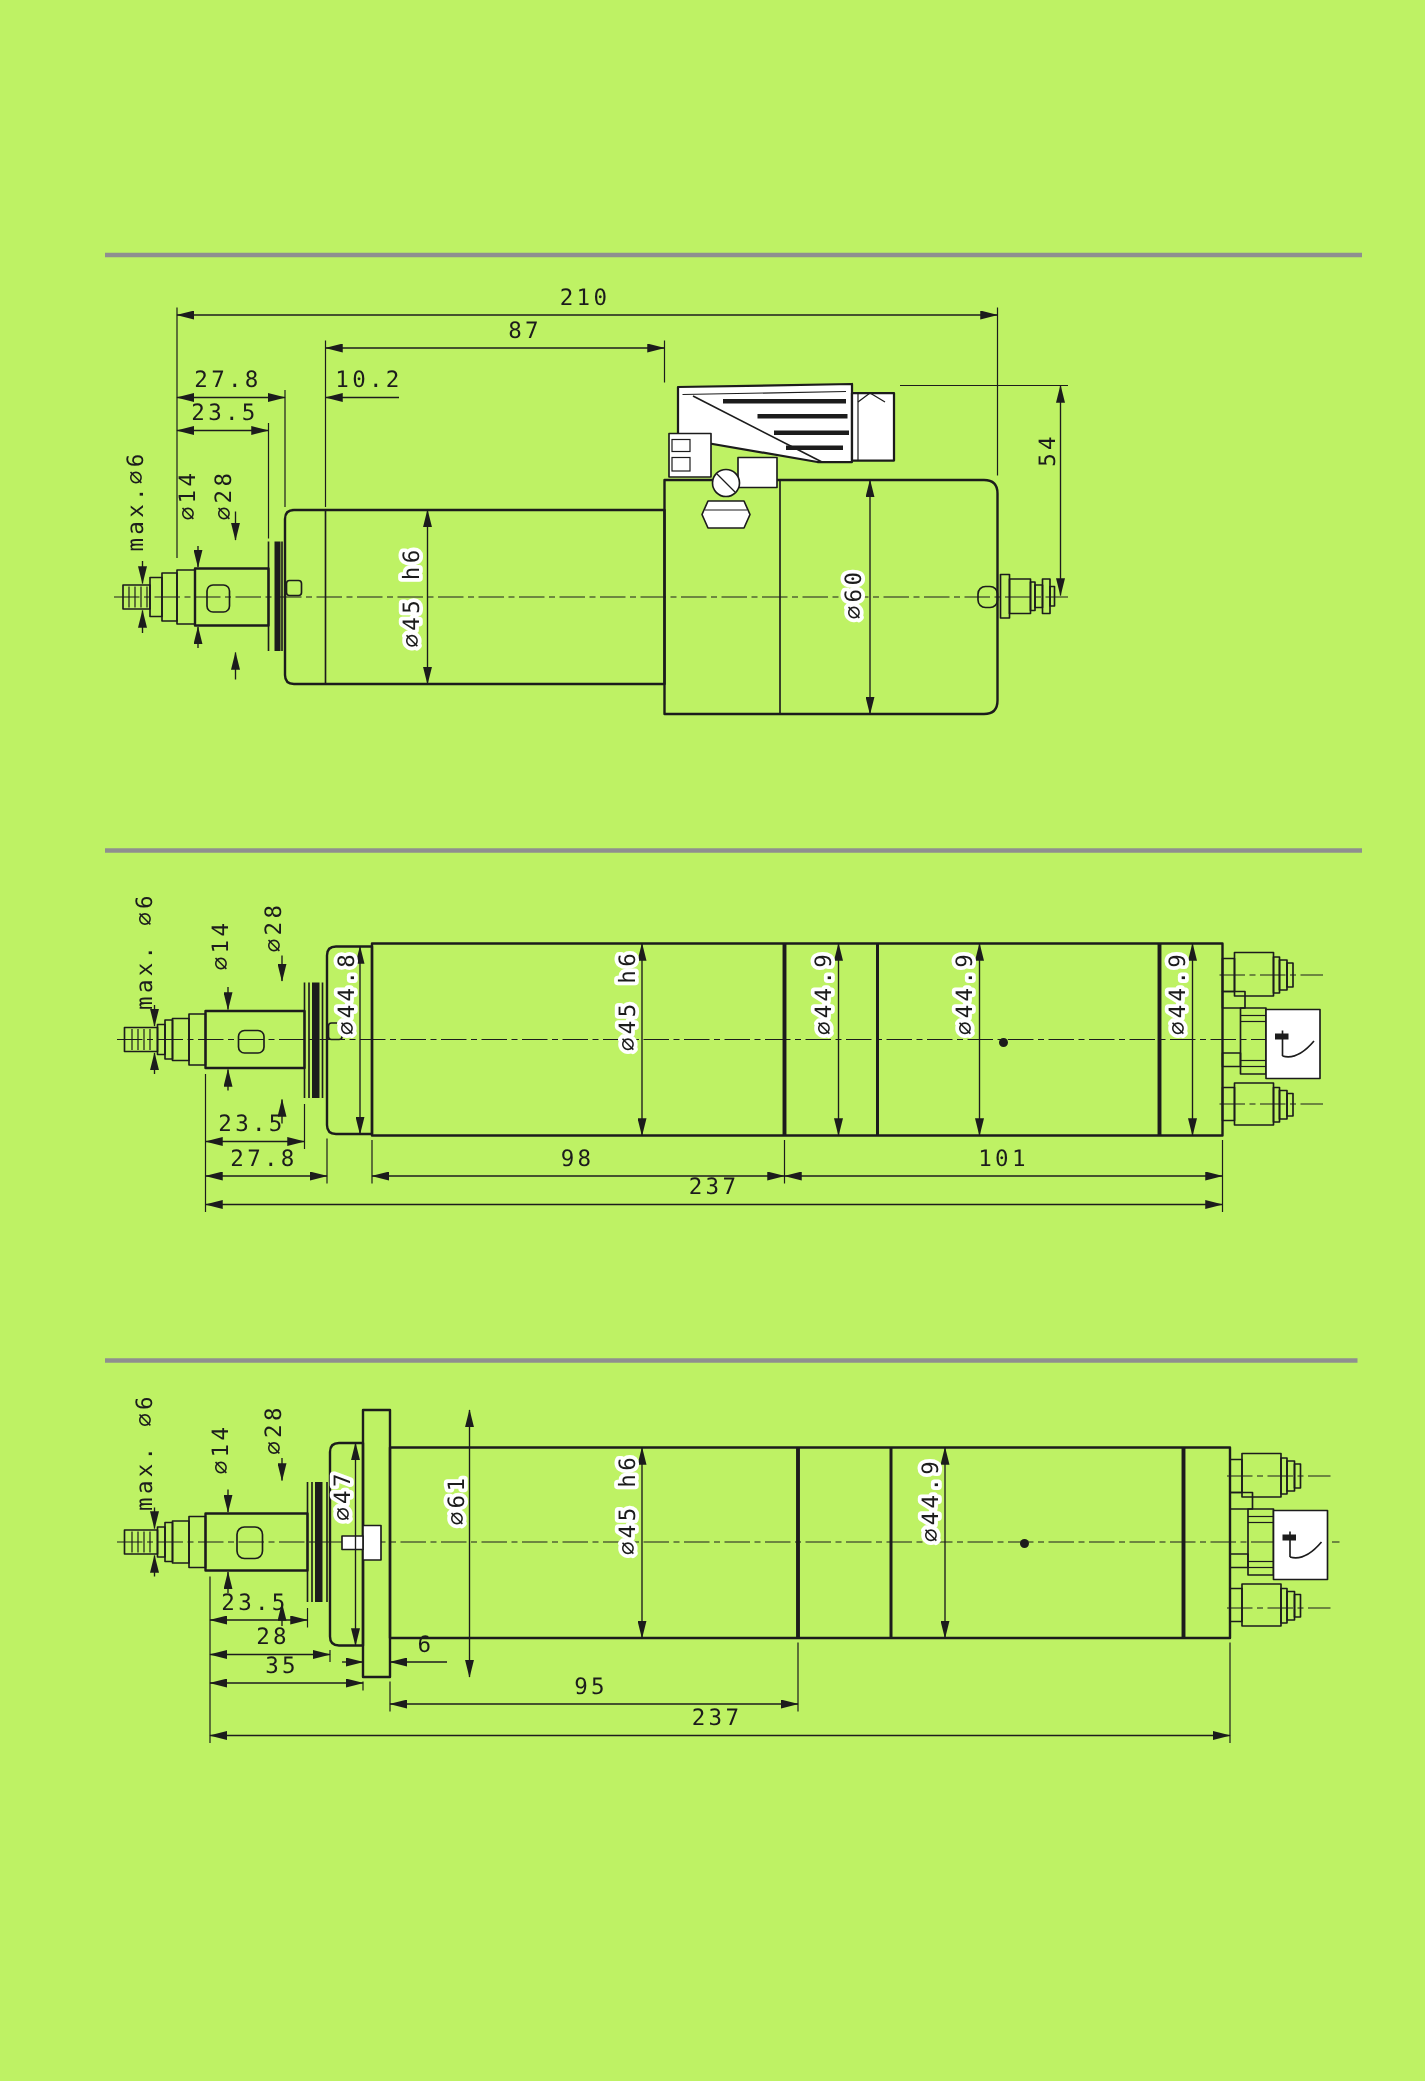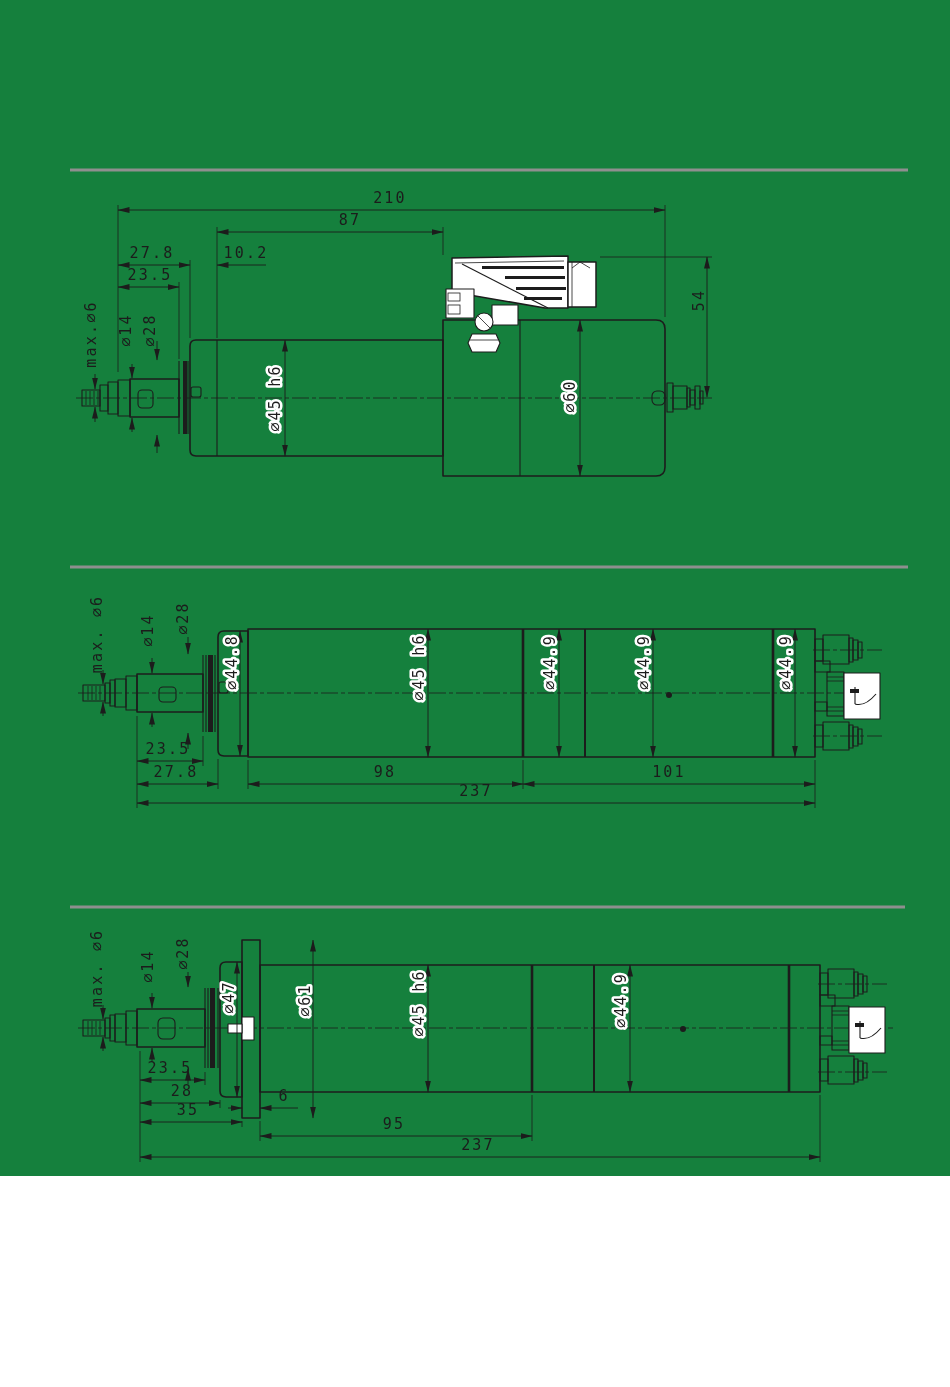--- a/index.html
+++ b/index.html
@@ -1,16 +1,16 @@
 <!DOCTYPE html>
 <html><head>
 <meta charset="utf-8">
 <style>
   html,body{margin:0;padding:0;background:#fff}
-  #stage{position:relative;width:950px;height:1176px;background:#15803d;overflow:hidden}
+  #stage{position:relative;width:950px;height:1387px;background:#bef264;overflow:hidden}
   svg{position:absolute;left:0;top:0}
   .o {fill:none;stroke:#1c1c1c;stroke-width:1.6;stroke-linejoin:round;stroke-linecap:round}
   .o1{fill:none;stroke:#1c1c1c;stroke-width:1.1;stroke-linejoin:round}
   .o2{fill:none;stroke:#1c1c1c;stroke-width:2.6}
   .oM{fill:none;stroke:#1c1c1c;stroke-width:2}
   .w {fill:#fff}
   .x {stroke:#1c1c1c;stroke-width:0.8;fill:none}
   .d {stroke:#1c1c1c;stroke-width:0.9;fill:none}
   .a {stroke:#1c1c1c;stroke-width:0.8;fill:none;stroke-dasharray:17 3 4 3}
   .b {fill:#1c1c1c;stroke:none}

